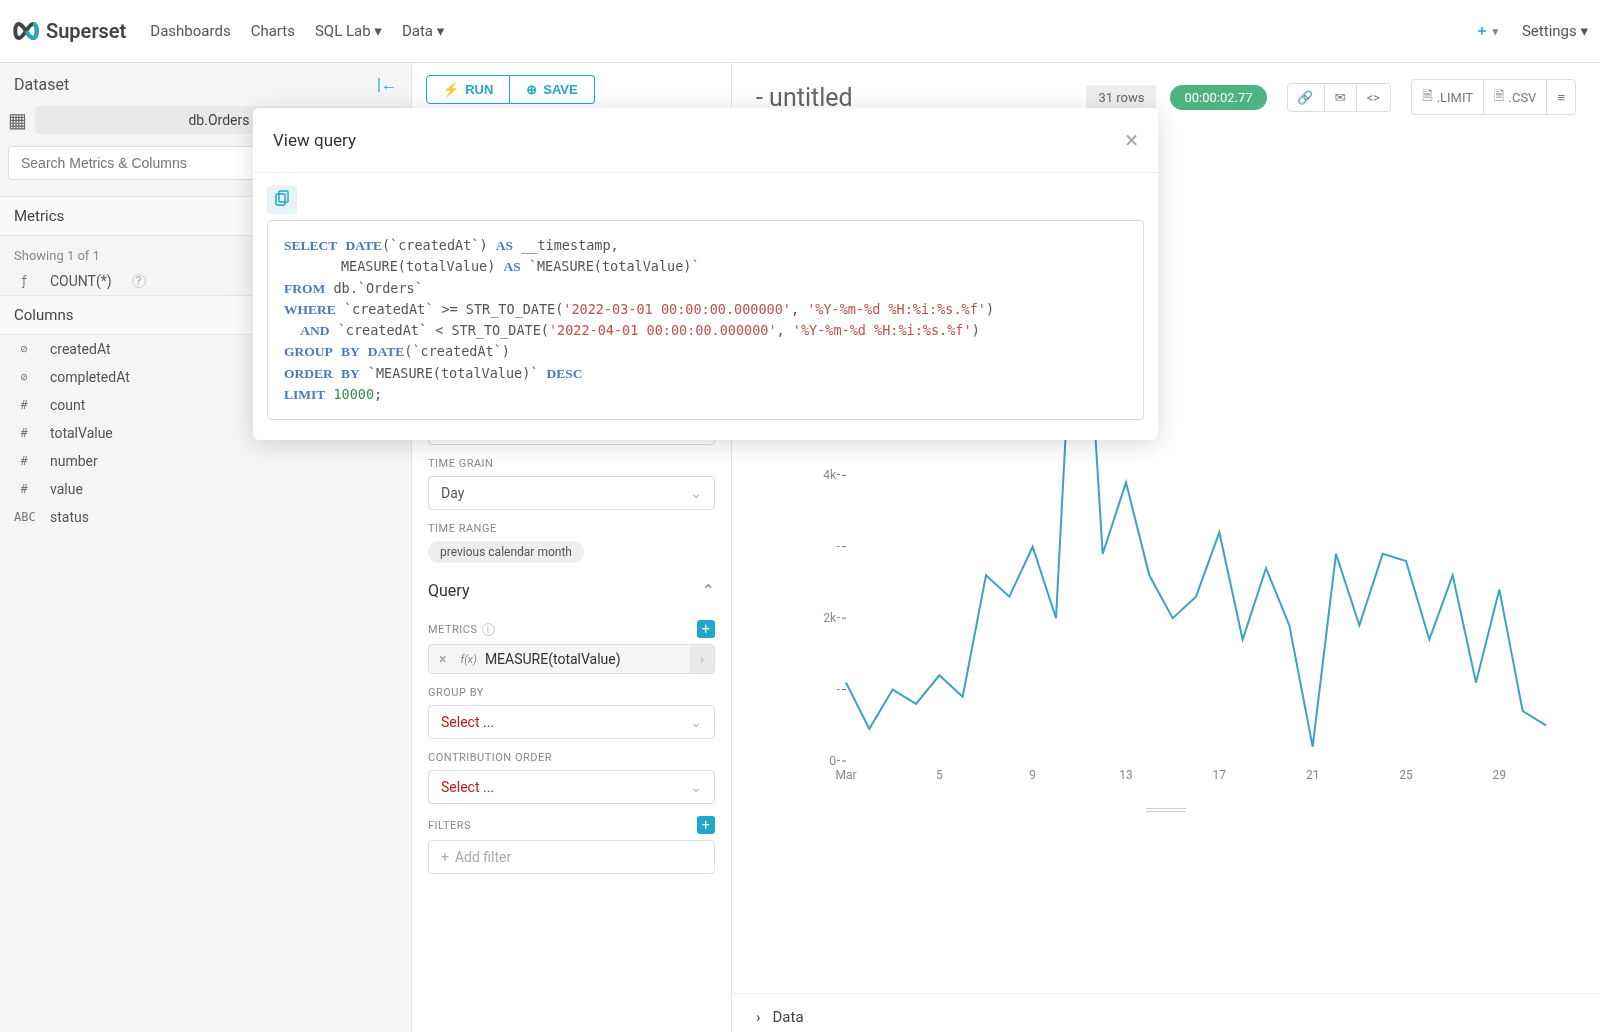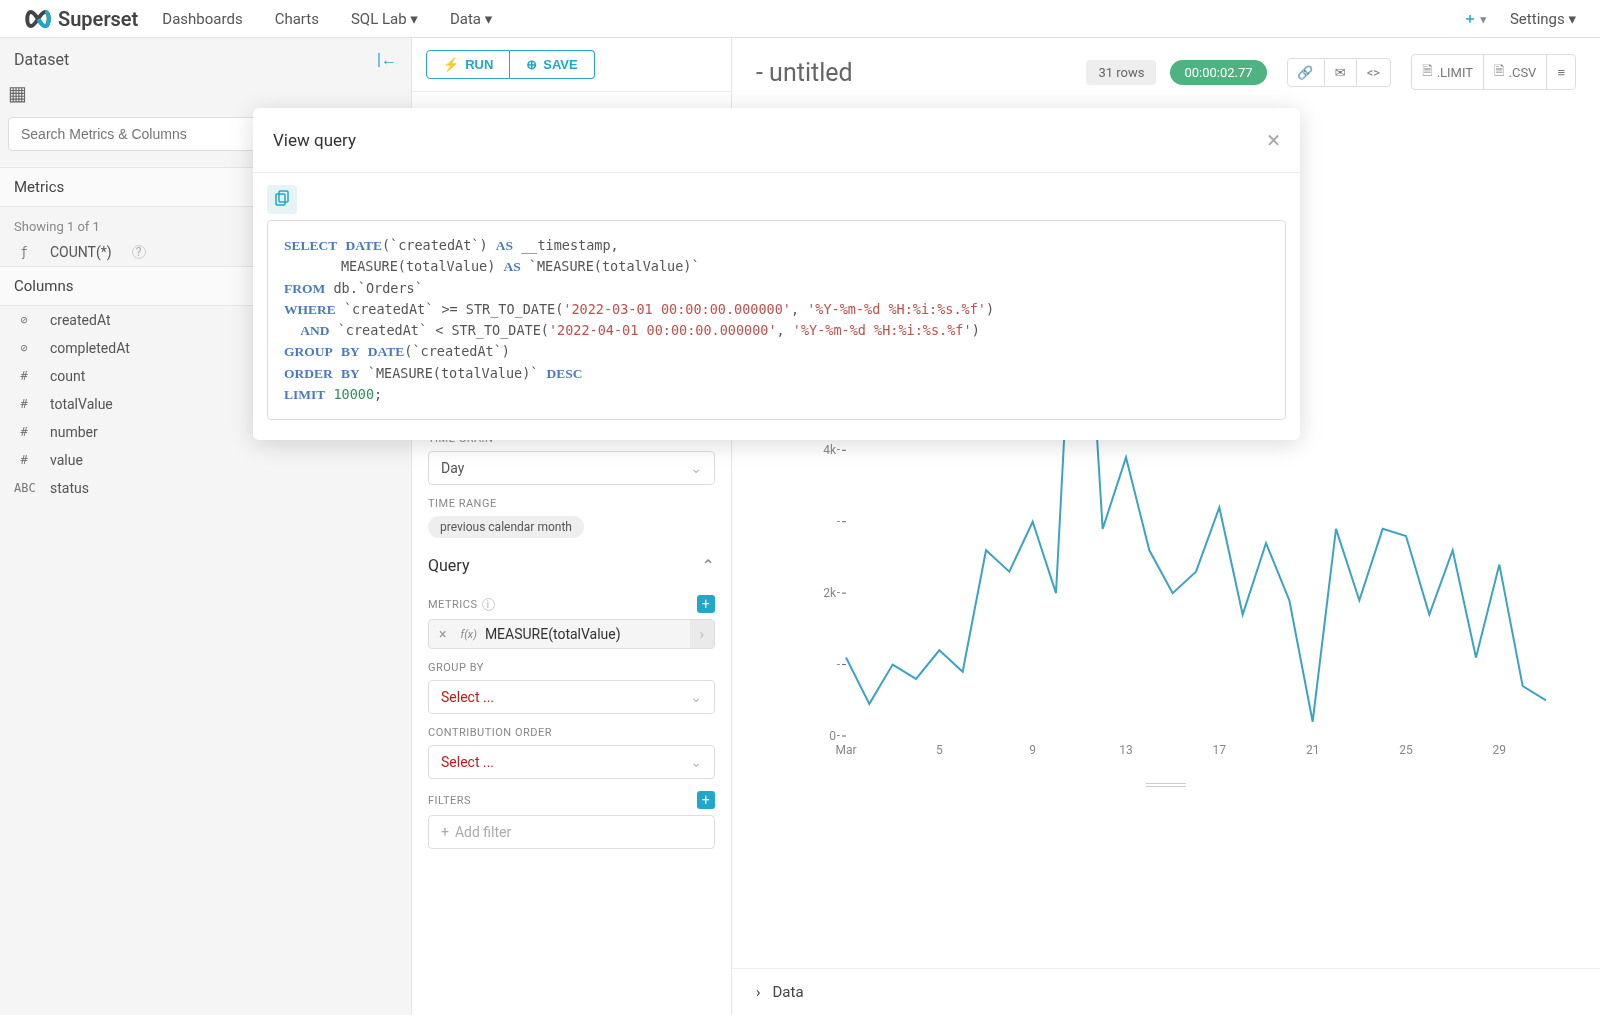--- a/index.html
+++ b/index.html
@@ -1,21 +1,21 @@
 <!DOCTYPE html>
 <html><head>
 <meta charset="utf-8">
 <style>
 * { box-sizing: border-box; margin: 0; padding: 0; }
 body { font-family: -apple-system, BlinkMacSystemFont, "Segoe UI", Roboto, sans-serif; font-size: 14px; color: #333; background: #fff; overflow: hidden; }
 
 
-.topnav { height: 38px; border-bottom: 1px solid #e0e0e0; display: flex; align-items: center; padding: 0 24px; }
+.topnav { height: 63px; border-bottom: 1px solid #e0e0e0; display: flex; align-items: center; padding: 0 12px; }
 .logo { display: flex; align-items: center; gap: 6px; margin-right: 24px; font-weight: 600; font-size: 20px; color: #444; }
-.navlinks { display: flex; gap: 32px; align-items: center; }
+.navlinks { display: flex; gap: 20px; align-items: center; }
 .navlink { color: #555; font-size: 15px; cursor: pointer; }
 .navspacer { flex: 1; }
 .navactions { display: flex; align-items: center; gap: 24px; color: #20a7c9; }
 
 
 .app { display: flex; height: calc(1032px - 55px); }
 
 
 .sidebar { width: 412px; background: #f5f5f5; border-right: 1px solid #e5e5e5; display: flex; flex-direction: column; }
 .ds-header { display: flex; align-items: center; justify-content: space-between; padding: 12px 14px 8px; }
@@ -66,21 +66,21 @@
 .chart-area { flex: 1; position: relative; padding: 20px 24px; }
 .chart-svg { width: 100%; height: 650px; }
 .chart-svg text { font-size: 12px; fill: #888; }
 .chart-line { fill: none; stroke: #3ca3c4; stroke-width: 2; }
 .grid-mark { stroke: #666; stroke-width:1;}
 .drag-handle { width:40px; height:6px; margin: 4px auto; display:flex; flex-direction:column; gap:2px; align-items:center;}
 .drag-handle span{ width:40px; height:1px; background:#ccc; display:block;}
 .data-collapse { padding: 14px 24px; border-top: 1px solid #eee; display: flex; align-items: center; gap: 12px; color: #444; font-size:15px; cursor:pointer;}
 
 
-.modal { position: absolute; top: 108px; left: 253px; width: 1047px; background: #fff; box-shadow: 0 4px 24px rgba(0,0,0,0.15); border-radius: 6px; z-index: 100; }
+.modal { position: absolute; top: 108px; left: 253px; width: 905px; background: #fff; box-shadow: 0 4px 24px rgba(0,0,0,0.15); border-radius: 6px; z-index: 100; }
 .modal-head { padding: 18px 20px; display: flex; align-items: center; justify-content: space-between; border-bottom: 1px solid #eee; }
 .modal-title { font-size: 17px; color: #333; }
 .modal-close { font-size: 24px; color: #aaa; cursor: pointer; }
 .modal-body { padding: 12px 14px 20px; }
 .copy-btn { background: #e6f4f7; border-radius: 4px; padding: 5px 8px; display: inline-block; cursor: pointer; margin-bottom: 6px;}
 pre.sql { border: 1px solid #ddd; border-radius: 4px; padding: 14px 16px; font-family: Menlo, Consolas, monospace; font-size: 13.5px; line-height: 1.5; color: #555; white-space: pre; overflow-x: auto; }
 .kw { color: #4b7bbd; font-weight: 600; font-family: Liberation Serif, serif; }
 .str { color: #c0504d; }
 .num { color: #2f8f5b; }
 
@@ -112,20 +112,21 @@
 
 <div class="app">
 
   <div class="sidebar">
     <div class="ds-header">
       <span class="ds-title">Dataset</span>
       <span class="collapse-arrow">|←</span>
     </div>
     <div class="ds-selector-row">
       <span class="grid-icon">▦</span>
+      <div class="ds-name">db.Orders</div>
     </div>
     <div class="search-box">
       <input placeholder="Search Metrics &amp; Columns" style="">
     </div>
     <div class="sb-section-title">Metrics</div>
     <div class="sb-note">Showing 1 of 1</div>
     <div id="metrics-list">
         <div class="sb-item">
           <span class="sb-item-icon">ƒ</span>
           <span>COUNT(*)</span>

